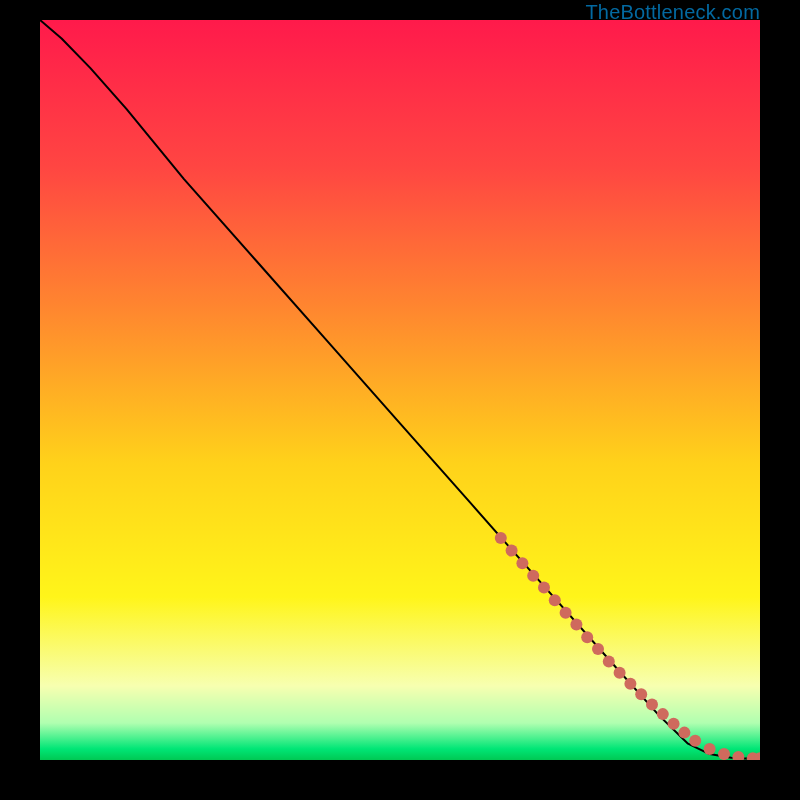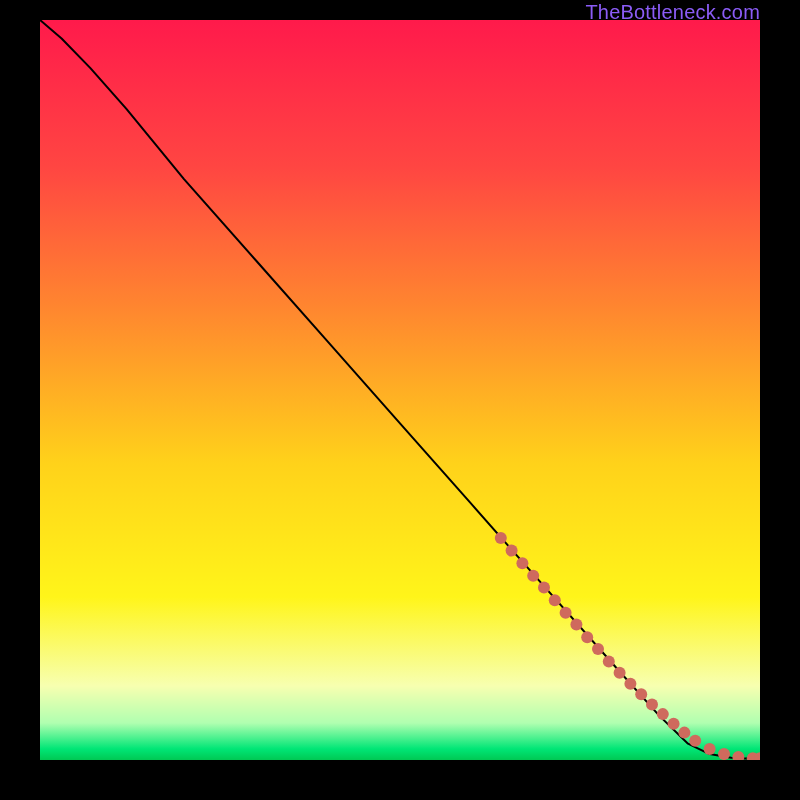--- a/index.html
+++ b/index.html
@@ -26,21 +26,21 @@
   }
   .plot-area svg {
     display: block;
     width: 720px;
     height: 740px;
   }
   .watermark {
     position: absolute;
     top: 1px;
     right: 40px;
-    color: #8b5cf6;
+    color: #0369a1;
     font-size: 20px;
     font-weight: 400;
     letter-spacing: 0.2px;
   }
 </style>
 </head>
 <body>
 
 <div class="frame">
 

